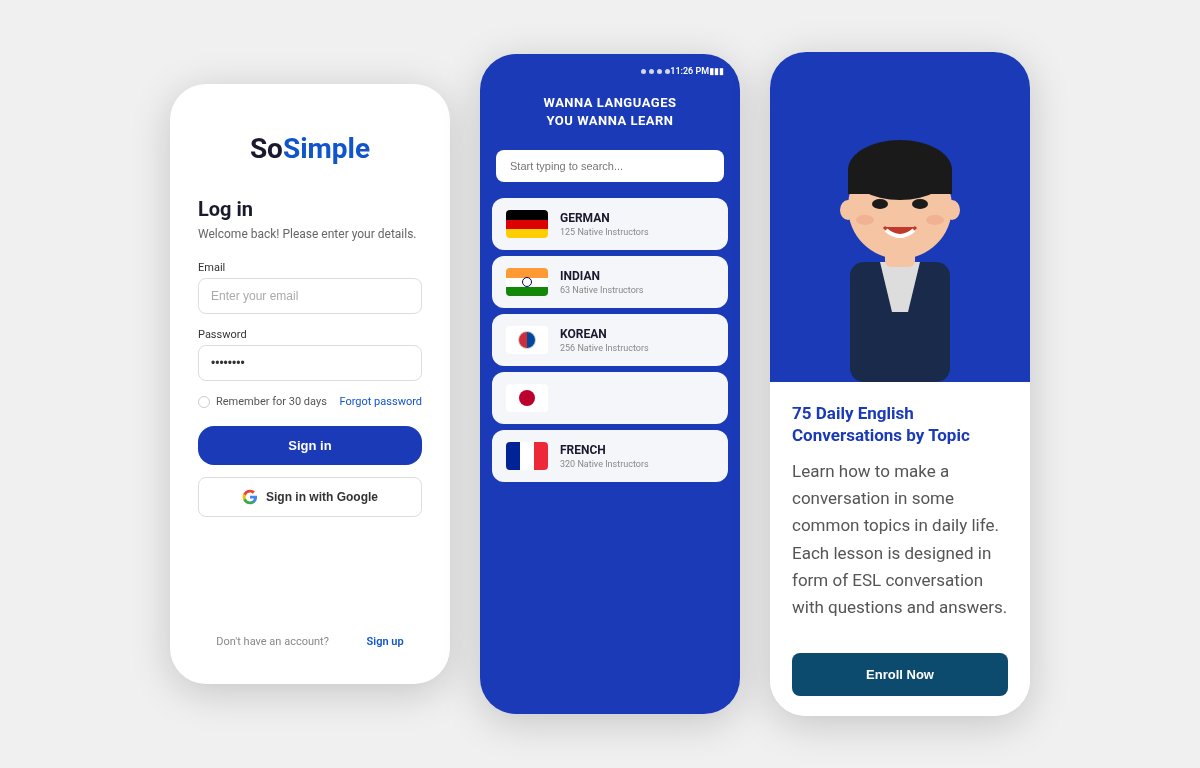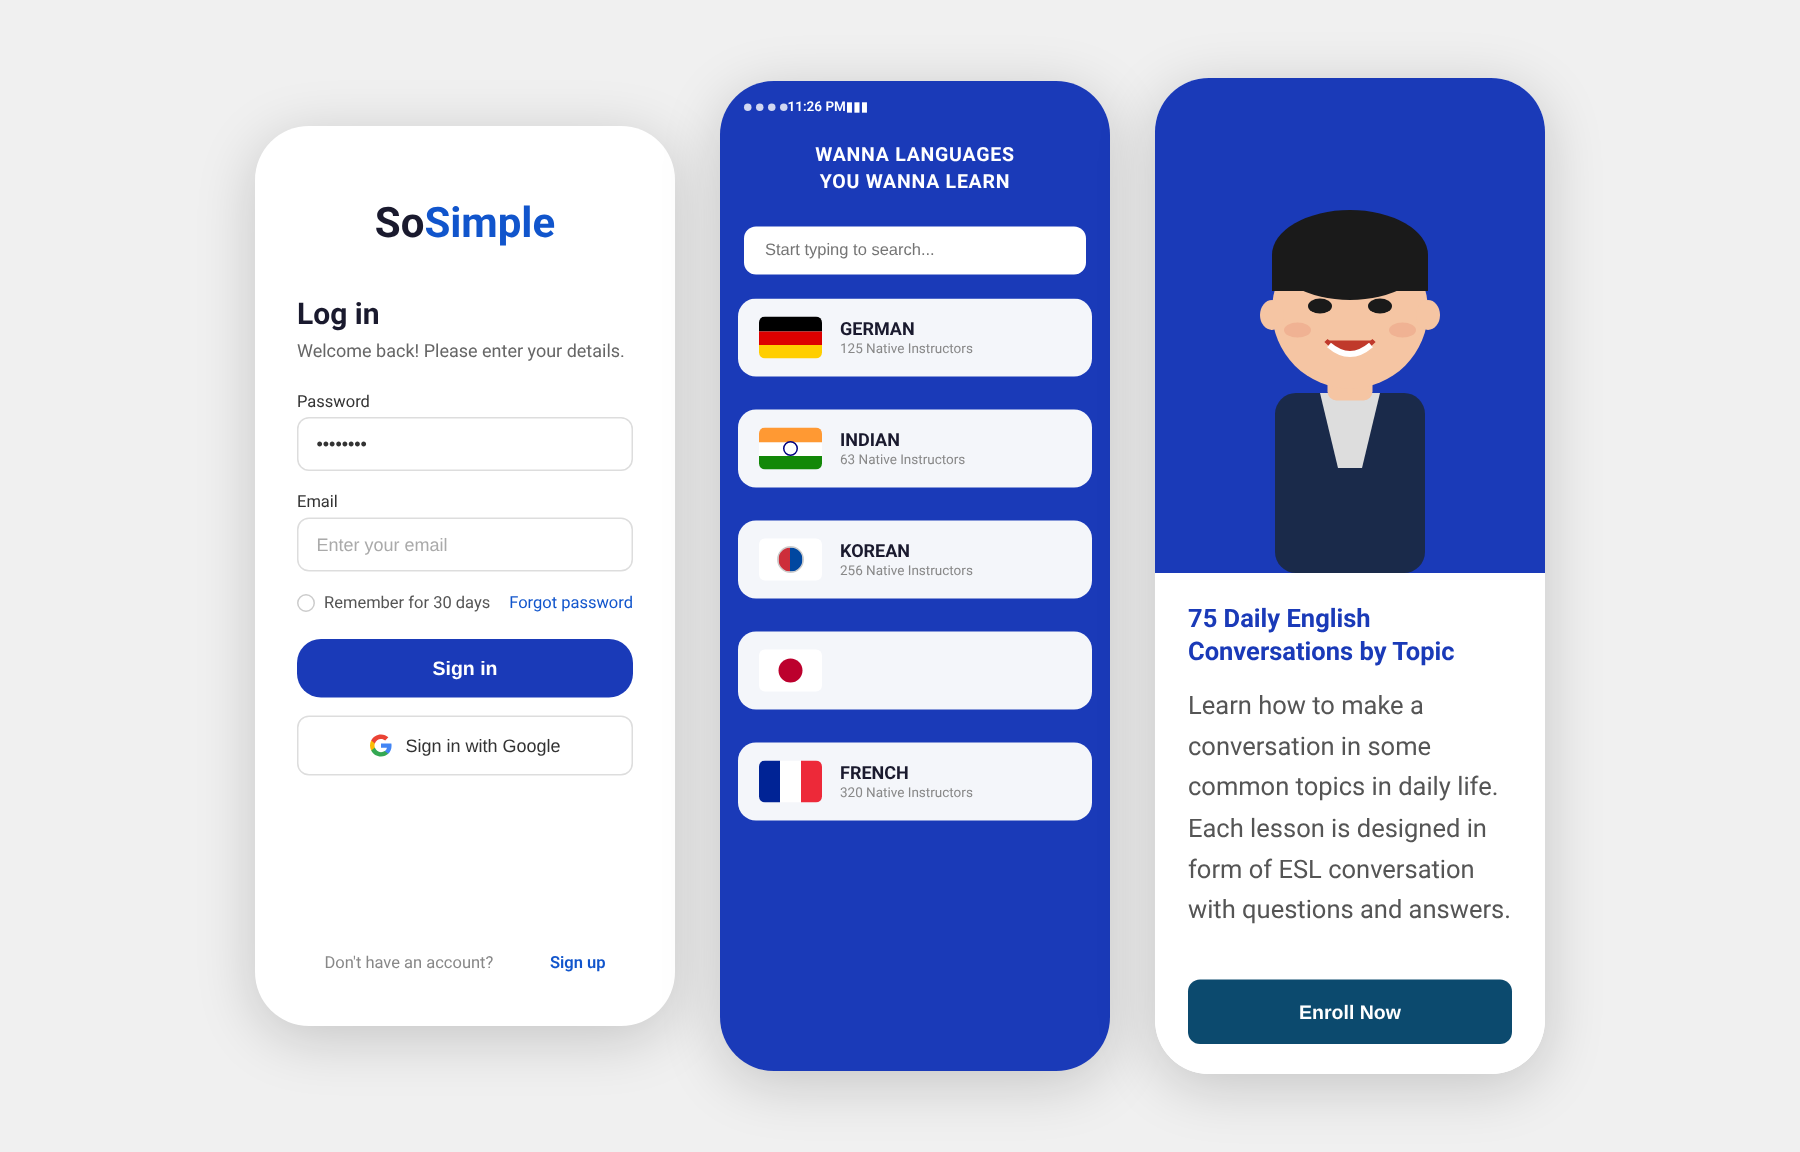--- a/index.html
+++ b/index.html
@@ -117,21 +117,21 @@
       margin-bottom: 12px;
     }
     .btn-google {
       width: 100%;
       background: #fff;
       color: #333;
       border: 1px solid #ddd;
       border-radius: 8px;
       padding: 11px;
       font-size: 12px;
-      font-weight: 400;
+      font-weight: 700;
       cursor: pointer;
       display: flex;
       align-items: center;
       justify-content: center;
       gap: 8px;
     }
     .google-icon {
       width: 16px;
       height: 16px;
     }
@@ -150,21 +150,21 @@
     
     .phone-lang {
       width: 260px;
       min-height: 660px;
       background: #1a3ab8;
       display: flex;
       flex-direction: column;
     }
     .lang-status-bar {
       display: flex;
-      justify-content: flex-start;
+      justify-content: flex-end;
       align-items: center;
       padding: 12px 16px 6px;
     }
     .status-dots {
       display: flex; gap: 3px;
     }
     .status-dot {
       width: 5px; height: 5px;
       border-radius: 50%;
       background: rgba(255,255,255,0.8);
@@ -197,21 +197,21 @@
       font-size: 11px;
       color: #aaa;
       border: none;
       width: calc(100% - 32px);
     }
     .lang-list {
       flex: 1;
       padding: 0 12px 20px;
       display: flex;
       flex-direction: column;
-      gap: 22px;
+      gap: 6px;
       overflow-y: auto;
     }
     .lang-item {
       background: #f4f6fa;
       border-radius: 12px;
       padding: 12px 14px;
       display: flex;
       align-items: center;
       gap: 12px;
       cursor: pointer;
@@ -351,27 +351,27 @@
 <div class="screens-container">
 
   <div class="phone phone-login">
     <div class="logo">
       <span class="logo-so">So</span><span class="logo-simple">Simple</span>
     </div>
     <h2 class="login-title">Log in</h2>
     <p class="login-subtitle">Welcome back! Please enter your details.</p>
 
     <div class="form-group">
+      <label class="form-label">Email</label>
+      <input class="form-input" type="email" placeholder="Enter your email" style="">
+    </div>
+
+    <div class="form-group">
       <label class="form-label">Password</label>
       <input class="form-input" type="password" value="12345678" style="">
-    </div>
-
-    <div class="form-group">
-      <label class="form-label">Email</label>
-      <input class="form-input" type="email" placeholder="Enter your email" style="">
     </div>
 
     <div class="form-options">
       <label class="remember-label">
         <div class="remember-check"></div>
         <span>Remember for 30 days</span>
       </label>
       <span class="forgot-link">Forgot password</span>
     </div>
 

